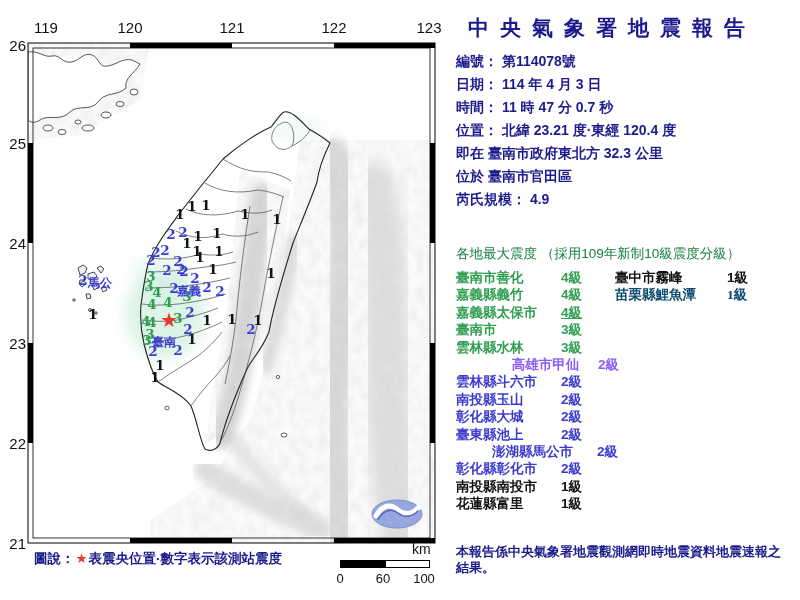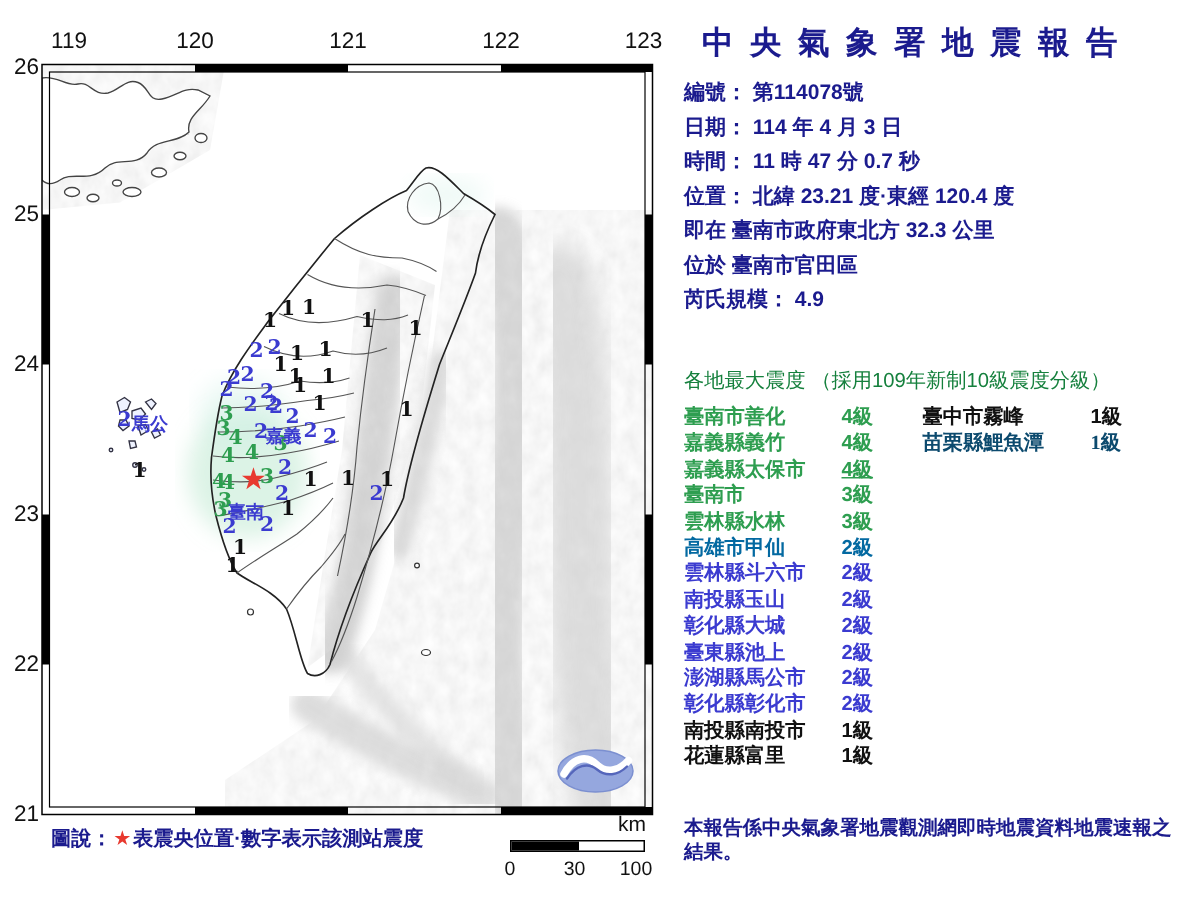--- a/index.html
+++ b/index.html
@@ -254,21 +254,21 @@
 
     <div id="map-legend">
       <span>圖說：</span><span class="lstar">★</span><span>表震央位置·數字表示該測站震度</span>
     </div>
 
     <span id="km-label">km</span>
     <div id="scalebar">
         <div class="half"></div>
       </div>
     <span class="scale-num" style="left:340px">0</span>
-    <span class="scale-num" style="left:383px">30</span>
+    <span class="scale-num" style="left:383px">60</span>
     <span class="scale-num" style="left:424px">100</span>
   </div>
 
   <div id="panel">
     <h1 id="report-title">中央氣象署地震報告</h1>
     <div id="fields">
         <div class="fline">編號： 第114078號</div>
         <div class="fline">日期： 114 年 4 月 3 日</div>
         <div class="fline">時間： 11 時 47 分 0.7 秒</div>
         <div class="fline">位置： 北緯 23.21 度·東經 120.4 度</div>
@@ -276,26 +276,26 @@
         <div class="fline">位於 臺南市官田區</div>
         <div class="fline">芮氏規模： 4.9</div>
       </div>
     <div id="intensity-header">各地最大震度 （採用109年新制10級震度分級）</div>
     <div id="col-left">
         <div class="srow" style="color: rgb(46, 158, 80);"><span class="nm">臺南市善化</span><span>4級</span></div>
         <div class="srow" style="color: rgb(46, 158, 80);"><span class="nm">嘉義縣義竹</span><span>4級</span></div>
         <div class="srow" style="color: rgb(46, 158, 80); text-decoration: underline;"><span class="nm">嘉義縣太保市</span><span>4級</span></div>
         <div class="srow" style="color: rgb(46, 158, 80);"><span class="nm">臺南市</span><span>3級</span></div>
         <div class="srow" style="color: rgb(46, 158, 80);"><span class="nm">雲林縣水林</span><span>3級</span></div>
-        <div class="srow" style="color: #0369a1;"><span class="nm">高雄市甲仙</span><span>2級</span></div>
+        <div class="srow" style="color: #8b5cf6; text-align: center;"><span class="nm">高雄市甲仙</span><span>2級</span></div>
         <div class="srow" style="color: rgb(59, 59, 208);"><span class="nm">雲林縣斗六市</span><span>2級</span></div>
         <div class="srow" style="color: rgb(59, 59, 208);"><span class="nm">南投縣玉山</span><span>2級</span></div>
         <div class="srow" style="color: rgb(59, 59, 208);"><span class="nm">彰化縣大城</span><span>2級</span></div>
         <div class="srow" style="color: rgb(59, 59, 208);"><span class="nm">臺東縣池上</span><span>2級</span></div>
-        <div class="srow" style="color: rgb(59, 59, 208);"><span class="nm">澎湖縣馬公市</span><span>2級</span></div>
+        <div class="srow" style="color: rgb(59, 59, 208); margin-left: 36px;"><span class="nm">澎湖縣馬公市</span><span>2級</span></div>
         <div class="srow" style="color: rgb(59, 59, 208);"><span class="nm">彰化縣彰化市</span><span>2級</span></div>
         <div class="srow" style="color: rgb(17, 17, 17);"><span class="nm">南投縣南投市</span><span>1級</span></div>
         <div class="srow" style="color: rgb(17, 17, 17);"><span class="nm">花蓮縣富里</span><span>1級</span></div>
       </div>
     <div id="col-right">
         <div class="srow" style="color: rgb(17, 17, 17);"><span class="nm">臺中市霧峰</span><span>1級</span></div>
         <div class="srow" style="color: #0c4a6e; font-family: Liberation Serif, serif;"><span class="nm">苗栗縣鯉魚潭</span><span>1級</span></div>
       </div>
     <div id="report-footer">本報告係中央氣象署地震觀測網即時地震資料地震速報之結果。</div>
   </div>

